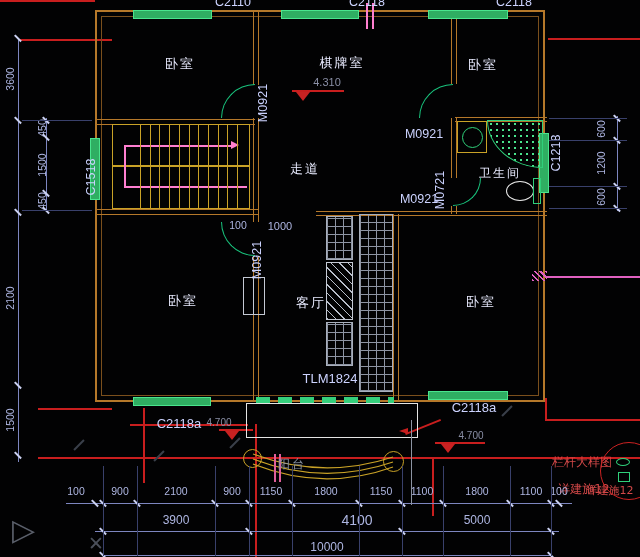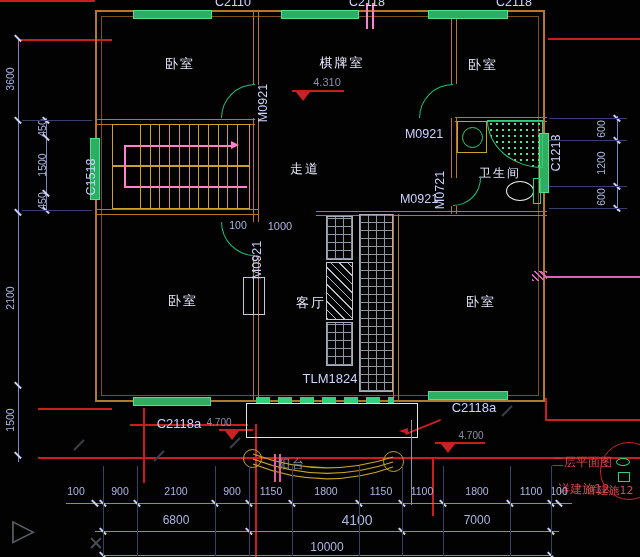--- a/index.html
+++ b/index.html
@@ -146,41 +146,41 @@
   <div class="t room" style="left:458px;top:58px;width:50px;">卧室</div>
   <div class="t room" style="left:280px;top:162px;width:50px;">走道</div>
   <div class="t room" style="left:468px;top:166px;width:64px;font-size:12px;">卫生间</div>
   <div class="t room" style="left:158px;top:294px;width:50px;">卧室</div>
   <div class="t room" style="left:288px;top:296px;width:46px;">客厅</div>
   <div class="t room" style="left:456px;top:295px;width:50px;">卧室</div>
   <div class="t room" style="left:254px;top:457px;width:36px;font-size:12px;color:#8b95a8;margin-left:20px;">阳台</div>
 
   <div class="abs" style="left:246px;top:403px;width:172px;height:35px;border:1px solid #e4e4e4;"></div>
 
-  <div class="t redt" style="left:544px;top:455px;width:76px;font-size:12px;">二层平面图</div>
+  <div class="t redt" style="left:544px;top:455px;width:76px;font-size:12px;">栏杆大样图</div>
   <div class="t redt" style="left:551px;top:482px;width:66px;font-size:12px;">详建施12</div>
   <div class="t redt" style="left:580px;top:484px;width:60px;font-size:11px;">详建施12</div>
   <div class="abs" style="left:600px;top:442px;width:58px;height:58px;border:1.5px solid #cc2222;border-radius:50%;"></div>
   <div class="abs" style="left:616px;top:458px;width:14px;height:8px;border:1px solid #2fd07a;border-radius:50%;"></div>
   <div class="abs" style="left:618px;top:472px;width:12px;height:10px;border:1px solid #2fd07a;"></div>
 
   <div class="t dim" style="left:56px;top:484px;width:40px;">100</div>
   <div class="t dim" style="left:100px;top:484px;width:40px;">900</div>
   <div class="t dim" style="left:156px;top:484px;width:40px;">2100</div>
   <div class="t dim" style="left:212px;top:484px;width:40px;">900</div>
   <div class="t dim" style="left:251px;top:484px;width:40px;">1150</div>
   <div class="t dim" style="left:306px;top:484px;width:40px;">1800</div>
   <div class="t dim" style="left:361px;top:484px;width:40px;">1150</div>
   <div class="t dim" style="left:402px;top:484px;width:40px;">1100</div>
   <div class="t dim" style="left:457px;top:484px;width:40px;">1800</div>
   <div class="t dim" style="left:511px;top:484px;width:40px;">1100</div>
   <div class="t dim" style="left:539px;top:484px;width:40px;">100</div>
-  <div class="t dim" style="left:156px;top:513px;width:40px;font-size:12px;">6800</div>
+  <div class="t dim" style="left:156px;top:513px;width:40px;font-size:12px;">3900</div>
   <div class="t dim" style="left:306px;top:513px;width:40px;font-size:14px;margin-left:31px;">4100</div>
-  <div class="t dim" style="left:457px;top:513px;width:40px;font-size:12px;">7000</div>
+  <div class="t dim" style="left:457px;top:513px;width:40px;font-size:12px;">5000</div>
   <div class="t dim" style="left:305px;top:540px;width:44px;font-size:12px;">10000</div>
 
   <div class="t dim vt" style="left:-20px;top:72px;width:60px;">3600</div>
   <div class="t dim vt" style="left:-20px;top:291px;width:60px;">2100</div>
   <div class="t dim vt" style="left:-20px;top:413px;width:60px;">1500</div>
   <div class="t dim vt" style="left:22px;top:121px;width:40px;">450</div>
   <div class="t dim vt" style="left:22px;top:158px;width:40px;">1500</div>
   <div class="t dim vt" style="left:22px;top:194px;width:40px;">450</div>
   <div class="t dim vt" style="left:581px;top:122px;width:40px;">600</div>
   <div class="t dim vt" style="left:581px;top:156px;width:40px;">1200</div>

